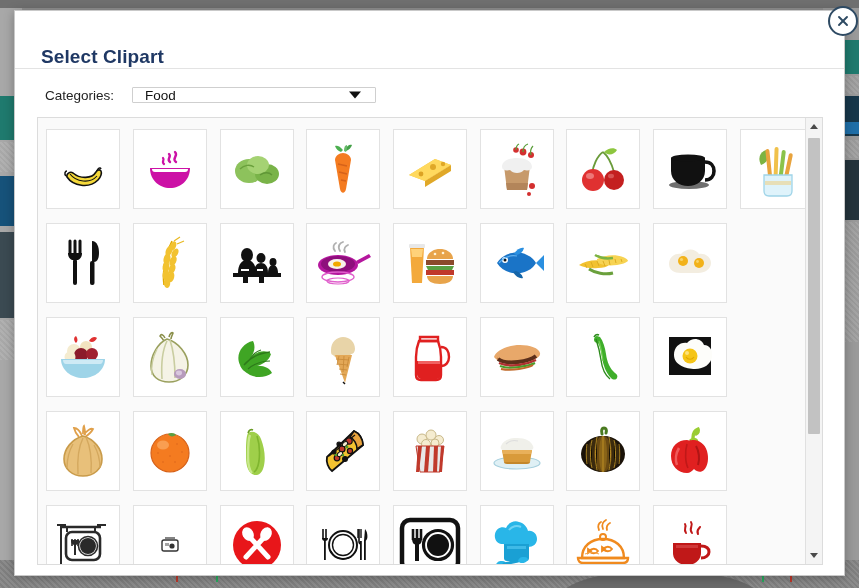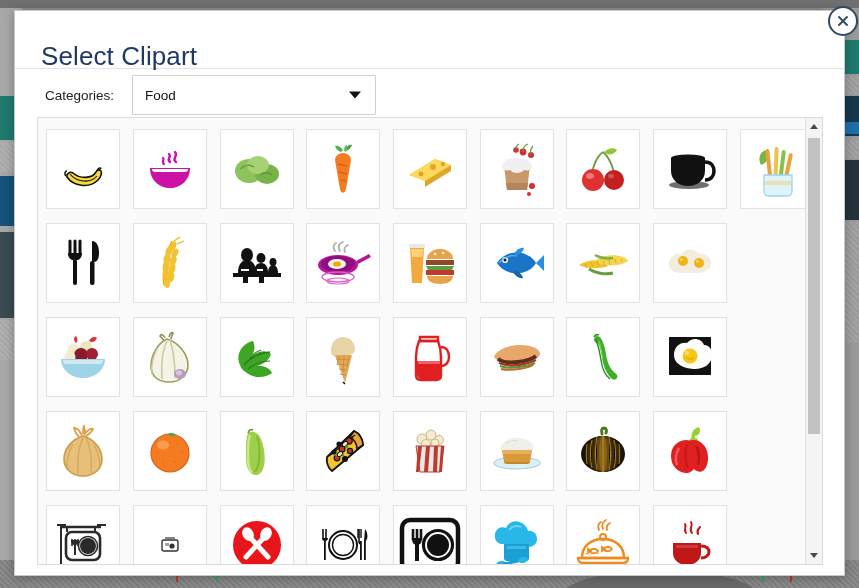--- a/index.html
+++ b/index.html
@@ -64,23 +64,23 @@
     box-shadow: 0 2px 10px rgba(0,0,0,.28);
   }
 
   #modal-header {
     height: 58px;
     border-bottom: 1px solid #e3e3e3;
     display: flex; align-items: center;
     padding: 0 26px;
   }
   #modal-title {
-    font-size: 26px;
+    font-size: 19px;
     color: #1f3864;
-    font-weight: 400;
+    font-weight: 700;
     letter-spacing: .1px;
     margin-top: 34px;
   }
 
   #close-btn {
     position: absolute;
     right: -14px; top: -5px;
     width: 30px; height: 30px;
     border-radius: 50%;
     background: #ffffff;
@@ -95,21 +95,21 @@
   #cat-row {
     display: flex; align-items: center;
     padding: 14px 26px 10px 30px;
     height: 48px;
   }
   #cat-label {
     font-size: 13.5px; color: #222; margin-right: 18px;
   }
   #cat-select {
     position: relative;
-    width: 244px; height: 40px;
+    width: 244px; height: 16px;
     border: 1px solid #cfcfcf;
     background: #fff;
     display: flex; align-items: center;
     padding: 0 12px;
     font-size: 13.5px; color: #111;
     cursor: pointer;
     border-radius: 1px;
   }
   #cat-caret {
     position: absolute; right: 14px; top: 50%;

